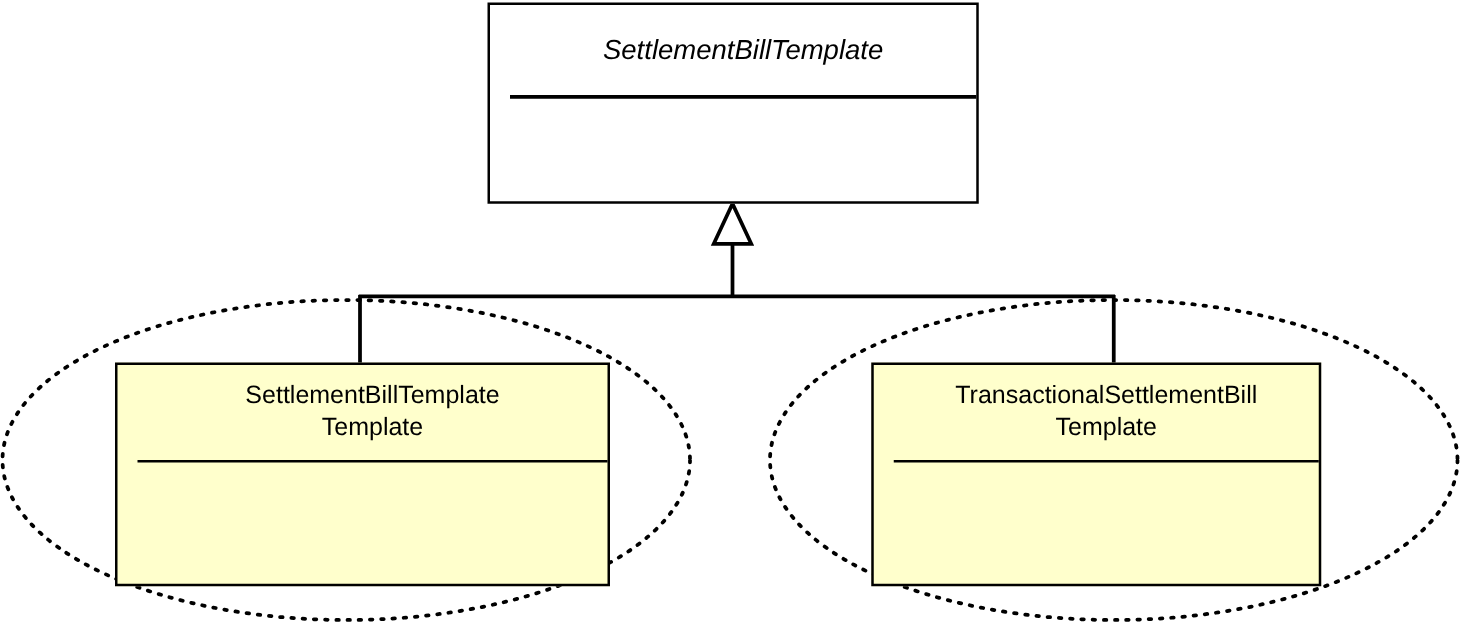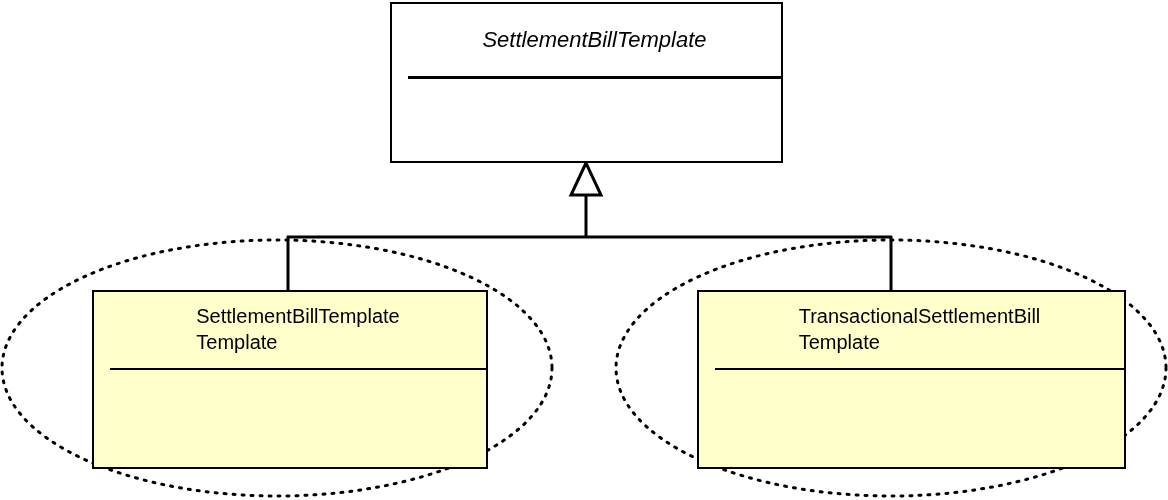--- a/index.html
+++ b/index.html
@@ -37,20 +37,21 @@
     background: #ffffff;
   }
   .uml-class.subclass {
     background: #ffffcc;
   }
   .uml-class-name {
     box-sizing: border-box;
     display: flex;
     align-items: center;
     justify-content: center;
+    text-align: center;
     color: #000000;
     line-height: 1.28;
     padding: 4px 8px;
     white-space: pre-line;
     margin-left: 16px;
   }
   .uml-class.abstract-root .uml-class-name {
     height: 75px;
     font-size: 22px;
     font-style: italic;
@@ -62,21 +63,21 @@
     font-style: normal;
     border-bottom: 2px solid #000000;
   }
   .uml-class-attrs {
     flex: 1 1 auto;
   }
 
   
   #class-settlement-bill-template { left: 390px; top: 2px;   width: 393px; height: 161px; }
   #class-internal-settlement     { left: 92px;  top: 290px; width: 396px; height: 179px; }
-  #class-transactional-settlement{ left: 697px; top: 290px; width: 429px; height: 179px; }
+  #class-transactional-settlement{ left: 697px; top: 290px; width: 360px; height: 179px; }
 </style>
 </head>
 <body>
 
 <div id="diagram-canvas">
 
   <svg id="diagram-svg" viewBox="0 0 1168 500">
 
     <ellipse cx="277" cy="368" rx="275" ry="128" fill="none" stroke="#000000" stroke-width="3" stroke-linecap="round" stroke-dasharray="2 7"></ellipse>
 

